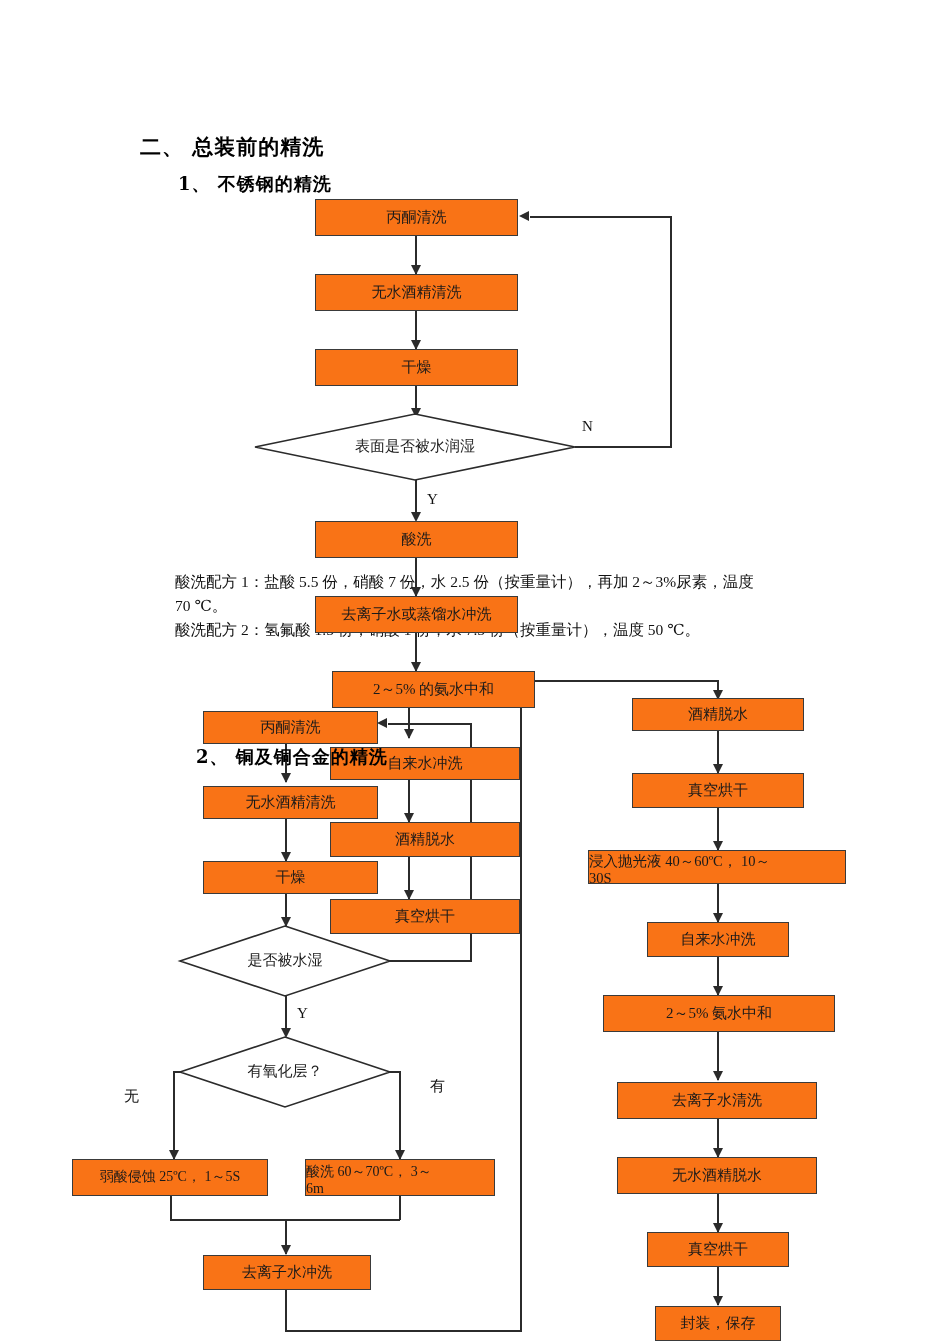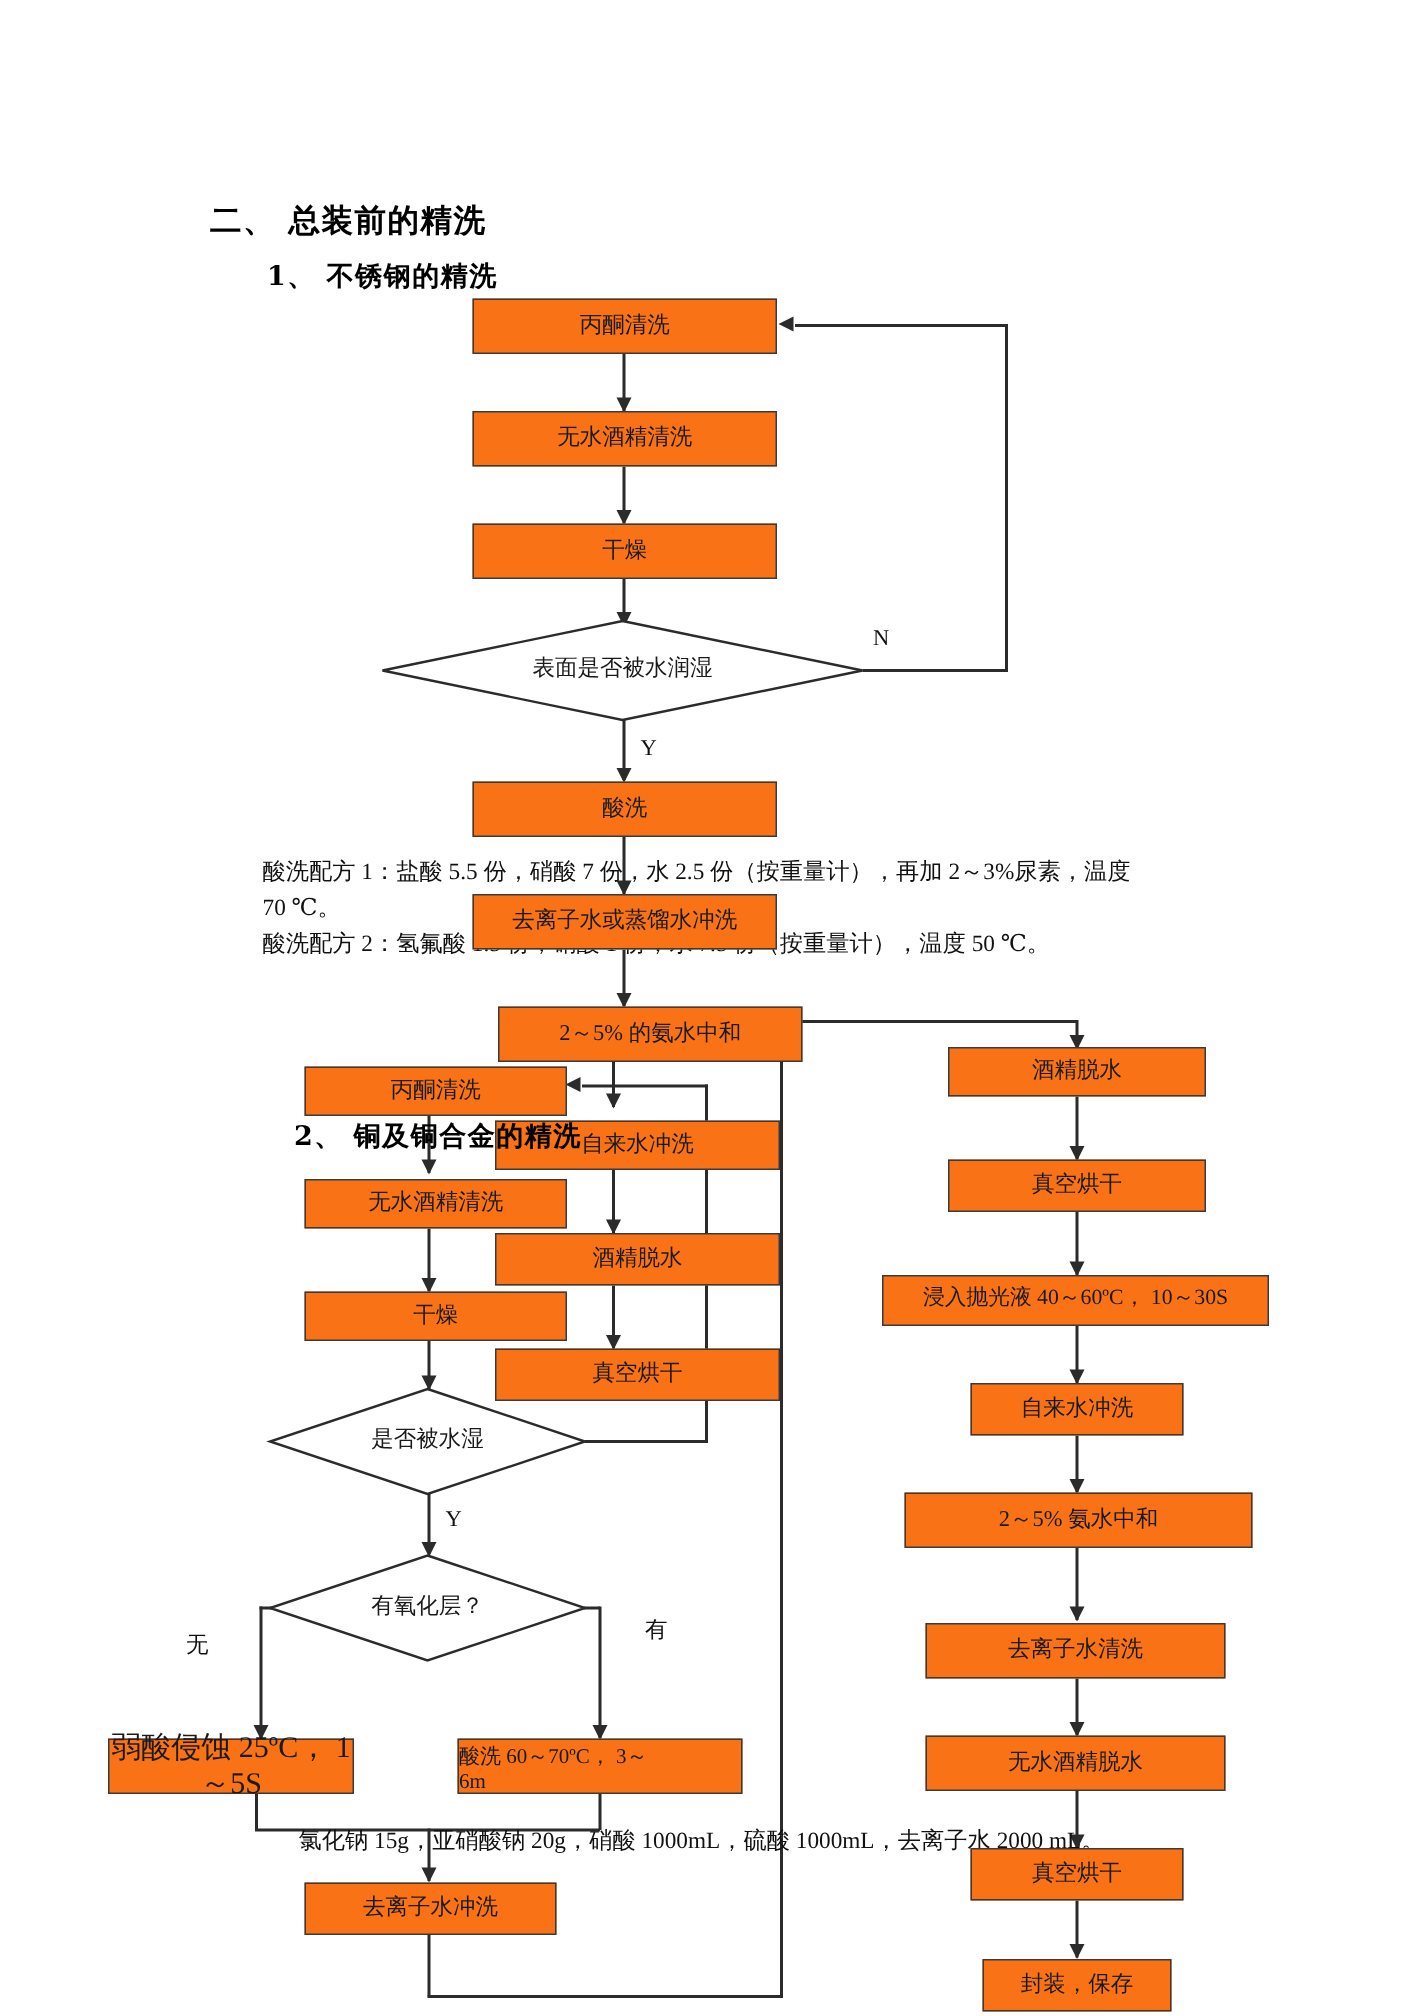--- a/index.html
+++ b/index.html
@@ -221,28 +221,27 @@
   <div class="arrow down" style="left:168.5px; top:1150px;"></div>
   <div class="lbl" style="left:124px; top:1087px;">无</div>
 
   <div class="ln lnh" style="left:389px; top:1071px; width:11px;"></div>
   <div class="ln lnv" style="left:399px; top:1071px; height:88px;"></div>
   <div class="arrow down" style="left:394.5px; top:1150px;"></div>
   <div class="lbl" style="left:430px; top:1077px;">有</div>
 
   <div class="ftext" style="left:190px; top:1174px; z-index:7;">：</div>
 
-  <div class="box" style="left:72px; top:1159px; width:164px; height:37px; font-size:20px;">弱酸侵蚀 25ºC， 1～5S</div>
+  <div class="box" style="left:72px; top:1159px; width:196px; height:37px; font-size:14px;">弱酸侵蚀 25ºC， 1～5S</div>
 
   <div class="box overflowtext" style="left:305px; top:1159px; width:190px; height:37px; font-size:14px; flex-direction:column;">
     <span>酸洗 60～70ºC， 3～</span>
     <span>6m</span>
   </div>
 
-  <div class="ftext" style="left:199px; top:1216px; z-index:7;">氯化钠 15g，亚硝酸钠 20g，硝酸 1000mL，硫酸 1000mL，去离子水 2000 mL。</div>
 
   <div class="ln lnv" style="left:170px; top:1196px; height:24px;"></div>
   <div class="ln lnv" style="left:399px; top:1196px; height:24px;"></div>
   <div class="ln lnh" style="left:170px; top:1219px; width:230px;"></div>
   <div class="ln lnv" style="left:285px; top:1219px; height:35px;"></div>
   <div class="arrow down" style="left:280.5px; top:1245px;"></div>
 
   <div class="box" style="left:203px; top:1255px; width:168px; height:35px;">去离子水冲洗</div>
 
   <div class="ln lnv" style="left:285px; top:1290px; height:41px;"></div>
@@ -272,21 +271,21 @@
   <div class="box" style="left:632px; top:698px; width:172px; height:33px;">酒精脱水</div>
 
   <div class="ln lnv" style="left:717px; top:731px; height:42px;"></div>
   <div class="arrow down" style="left:712.5px; top:764px;"></div>
 
   <div class="box" style="left:632px; top:773px; width:172px; height:35px;">真空烘干</div>
 
   <div class="ln lnv" style="left:717px; top:808px; height:42px;"></div>
   <div class="arrow down" style="left:712.5px; top:841px;"></div>
 
-  <div class="box overflowtext" style="left:588px; top:850px; width:258px; height:34px; font-size:14.5px; ">
+  <div class="box overflowtext" style="left:588px; top:850px; width:258px; height:34px; font-size:14.5px; flex-direction:column;">
     <span>浸入抛光液 40～60ºC， 10～</span>
     <span>30S</span>
   </div>
 
   <div class="ln lnv" style="left:717px; top:884px; height:38px;"></div>
   <div class="arrow down" style="left:712.5px; top:913px;"></div>
 
   <div class="box" style="left:647px; top:922px; width:142px; height:35px;">自来水冲洗</div>
 
   <div class="ln lnv" style="left:717px; top:957px; height:38px;"></div>

